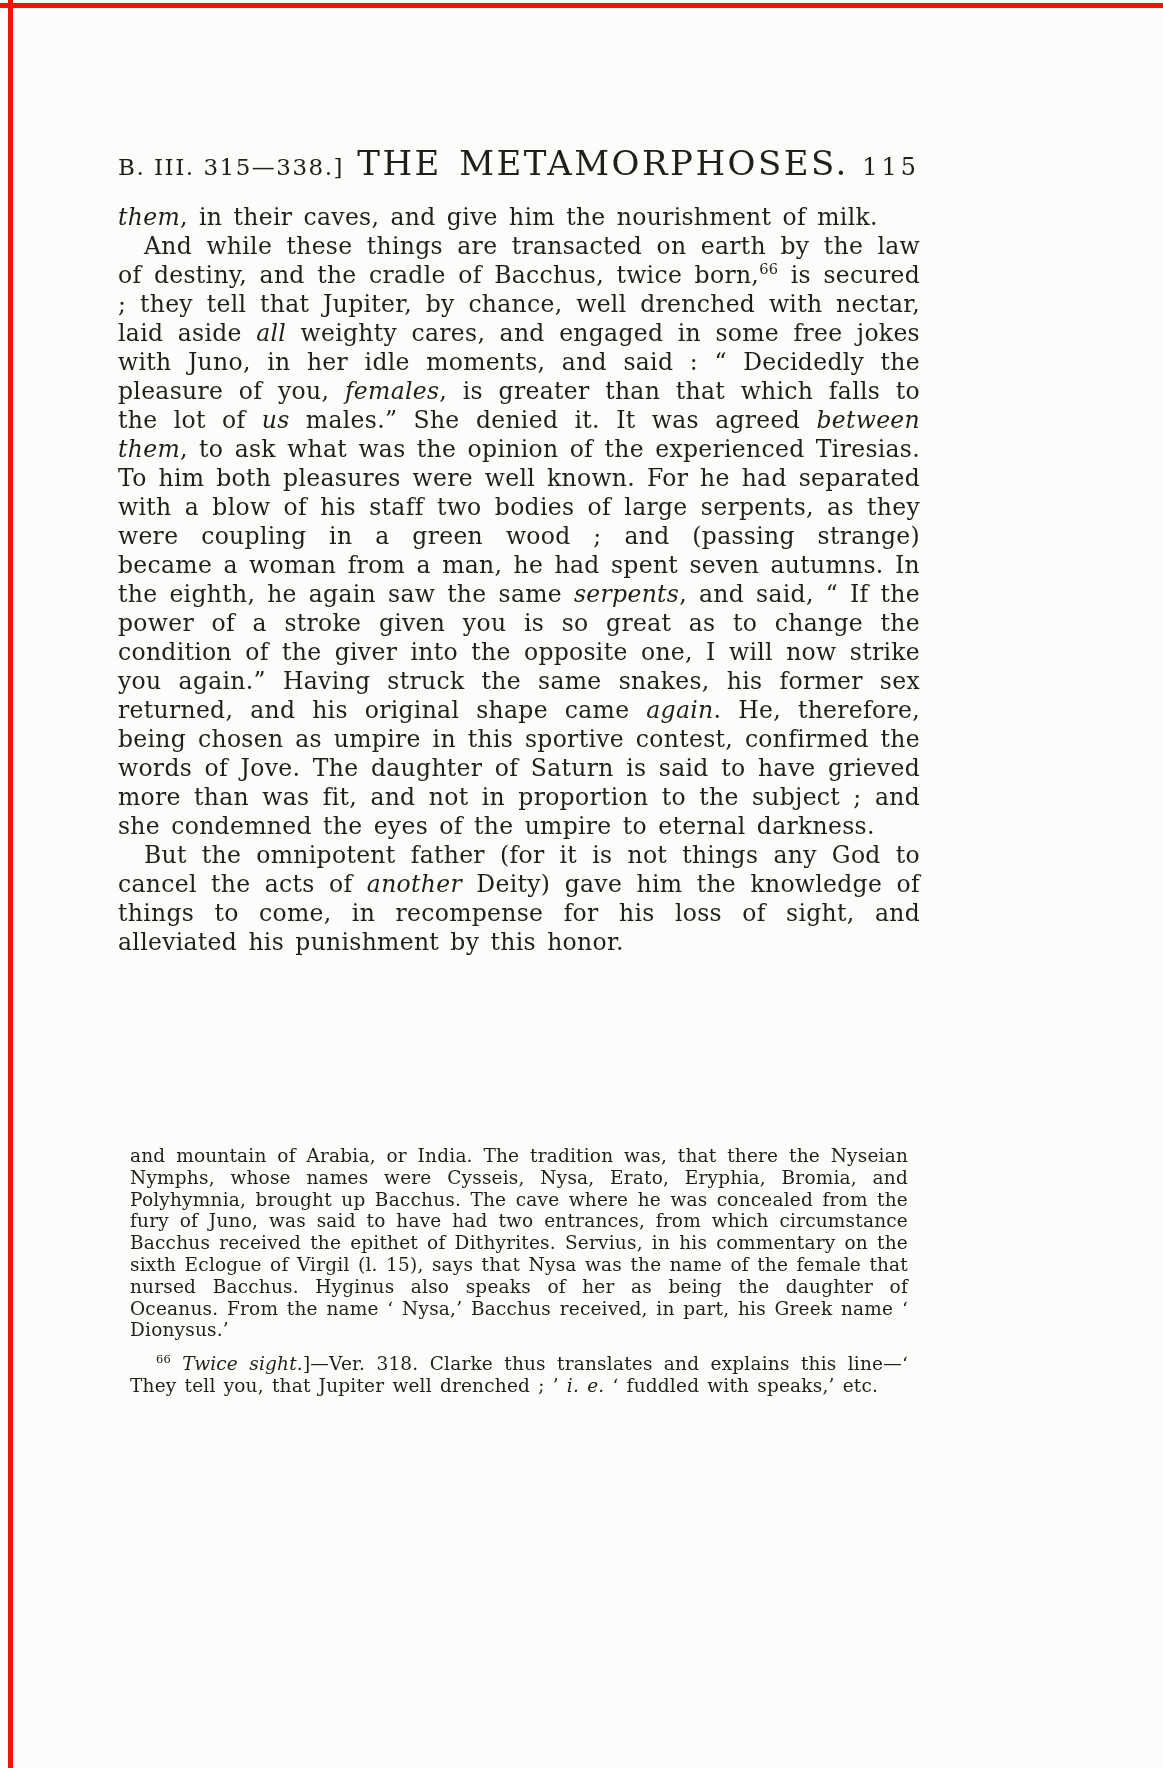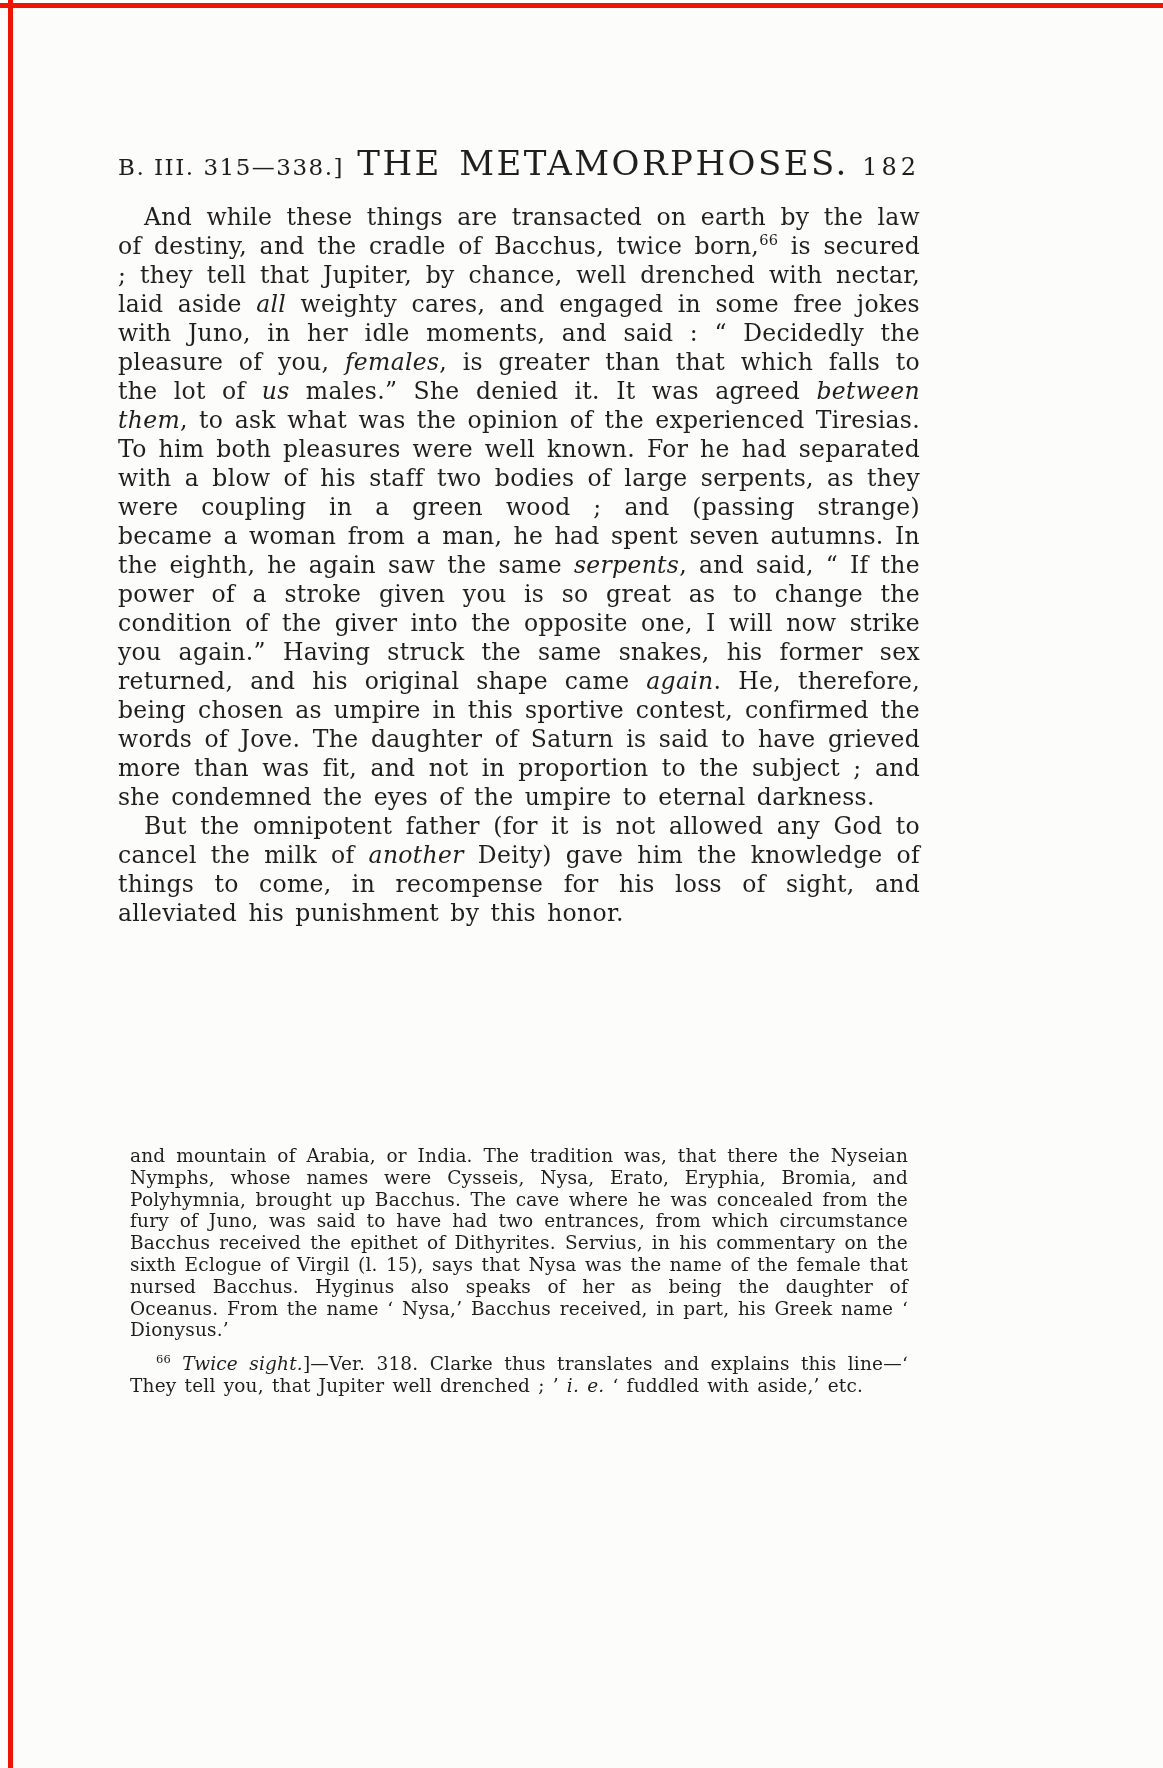--- a/index.html
+++ b/index.html
@@ -82,26 +82,27 @@
 
 <div class="page">
 
   <div class="scan-edge-top" style="background: rgb(239, 21, 5);"></div>
 
   <div class="scan-edge-left" style="background: rgb(239, 21, 5);"></div>
 
   <div class="header">
     <span class="header-left">B. III. 315—338.]</span>
     <span class="header-title">THE METAMORPHOSES.</span>
-    <span class="header-page-number">182</span>
+    <span class="header-page-number">115</span>
   </div>
 
   <div class="body-text">
+    <p class="para no-indent"><span class="italic">them</span><span>, in their caves, and give him the nourishment of milk.</span></p>
     <p class="para"><span>And while these things are transacted on earth by the law of destiny, and the cradle of Bacchus, twice born,</span><sup>66</sup><span> is secured ; they tell that Jupiter, by chance, well drenched with nectar, laid aside </span><span class="italic">all</span><span> weighty cares, and engaged in some free jokes with Juno, in her idle moments, and said : “ Decidedly the pleasure of you, </span><span class="italic">females</span><span>, is greater than that which falls to the lot of </span><span class="italic">us</span><span> males.” She denied it. It was agreed </span><span class="italic">between them</span><span>, to ask what was the opinion of the experienced Tiresias. To him both pleasures were well known. For he had separated with a blow of his staff two bodies of large serpents, as they were coupling in a green wood ; and (passing strange) became a woman from a man, he had spent seven autumns. In the eighth, he again saw the same </span><span class="italic">serpents</span><span>, and said, “ If the power of a stroke given you is so great as to change the condition of the giver into the opposite one, I will now strike you again.” Having struck the same snakes, his former sex returned, and his original shape came </span><span class="italic">again</span><span>. He, therefore, being chosen as umpire in this sportive contest, confirmed the words of Jove. The daughter of Saturn is said to have grieved more than was fit, and not in proportion to the subject ; and she condemned the eyes of the umpire to eternal darkness.</span></p>
-    <p class="para"><span>But the omnipotent father (for it is not allowed any God to cancel the milk of </span><span class="italic">another</span><span> Deity) gave him the knowledge of things to come, in recompense for his loss of sight, and alleviated his punishment by this honor.</span></p>
+    <p class="para"><span>But the omnipotent father (for it is not things any God to cancel the acts of </span><span class="italic">another</span><span> Deity) gave him the knowledge of things to come, in recompense for his loss of sight, and alleviated his punishment by this honor.</span></p>
   </div>
 
   <div class="footnotes">
     <p class="fn no-indent"><span>and mountain of Arabia, or India. The tradition was, that there the Nyseian Nymphs, whose names were Cysseis, Nysa, Erato, Eryphia, Bromia, and Polyhymnia, brought up Bacchus. The cave where he was concealed from the fury of Juno, was said to have had two entrances, from which circumstance Bacchus received the epithet of Dithyrites. Servius, in his commentary on the sixth Eclogue of Virgil (l. 15), says that Nysa was the name of the female that nursed Bacchus. Hyginus also speaks of her as being the daughter of Oceanus. From the name ‘ Nysa,’ Bacchus received, in part, his Greek name ‘ Dionysus.’</span></p>
-    <p class="fn"><sup>66</sup><span> </span><span class="italic">Twice sight.</span><span>]—Ver. 318. Clarke thus translates and explains this line—‘ They tell you, that Jupiter well drenched ; ’ </span><span class="italic">i. e.</span><span> ‘ fuddled with aside,’ etc.</span></p>
+    <p class="fn"><sup>66</sup><span> </span><span class="italic">Twice sight.</span><span>]—Ver. 318. Clarke thus translates and explains this line—‘ They tell you, that Jupiter well drenched ; ’ </span><span class="italic">i. e.</span><span> ‘ fuddled with speaks,’ etc.</span></p>
   </div>
 
 </div>
 
 </body></html>

